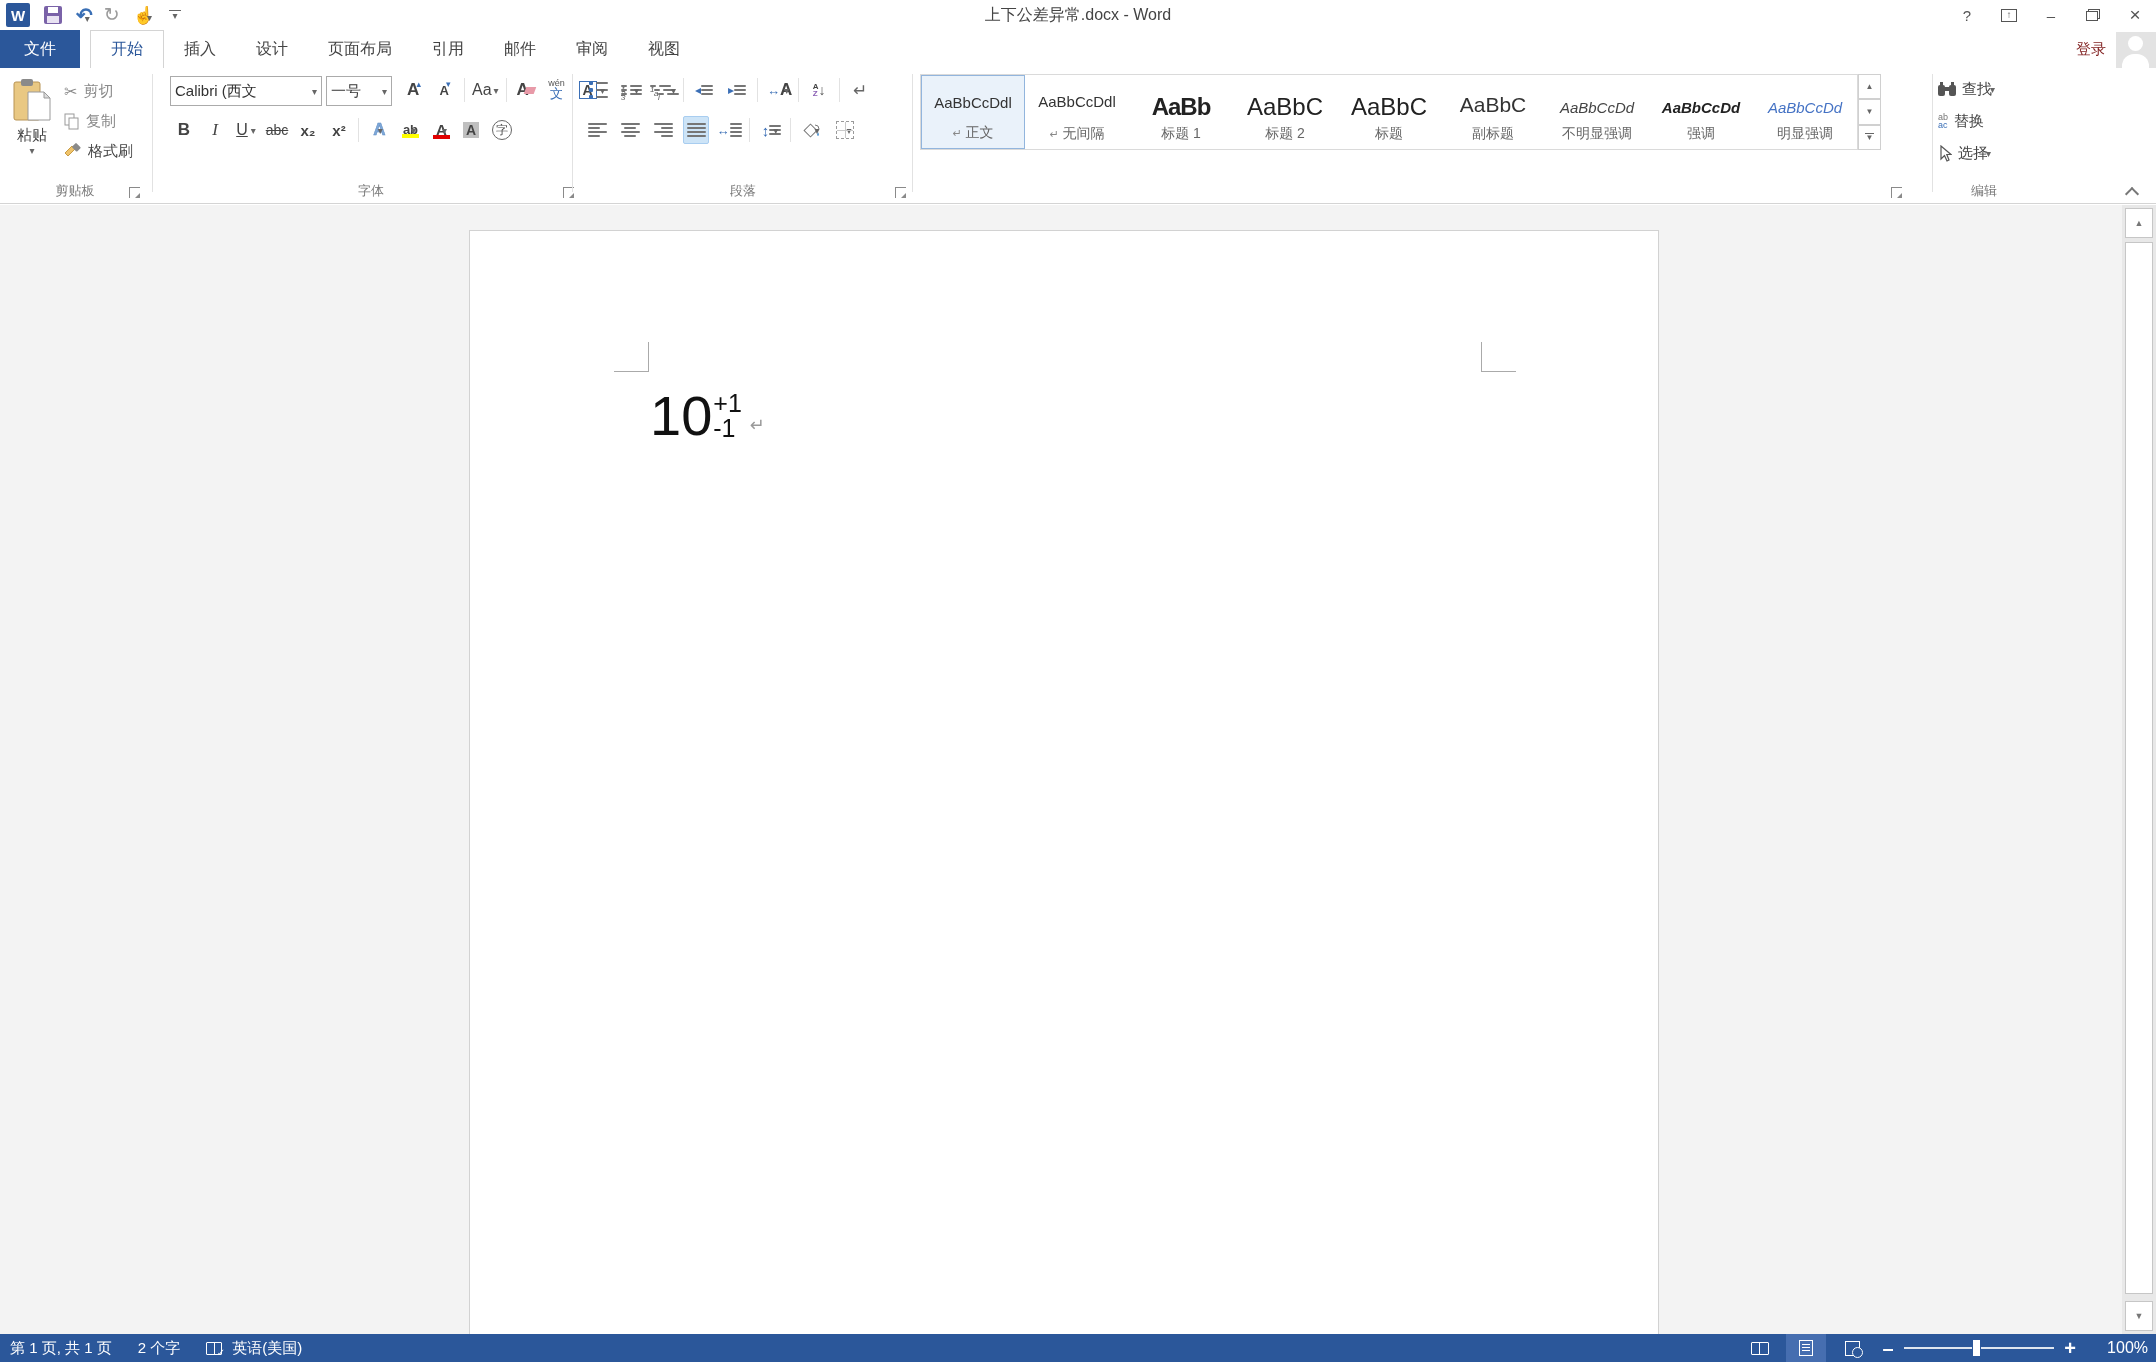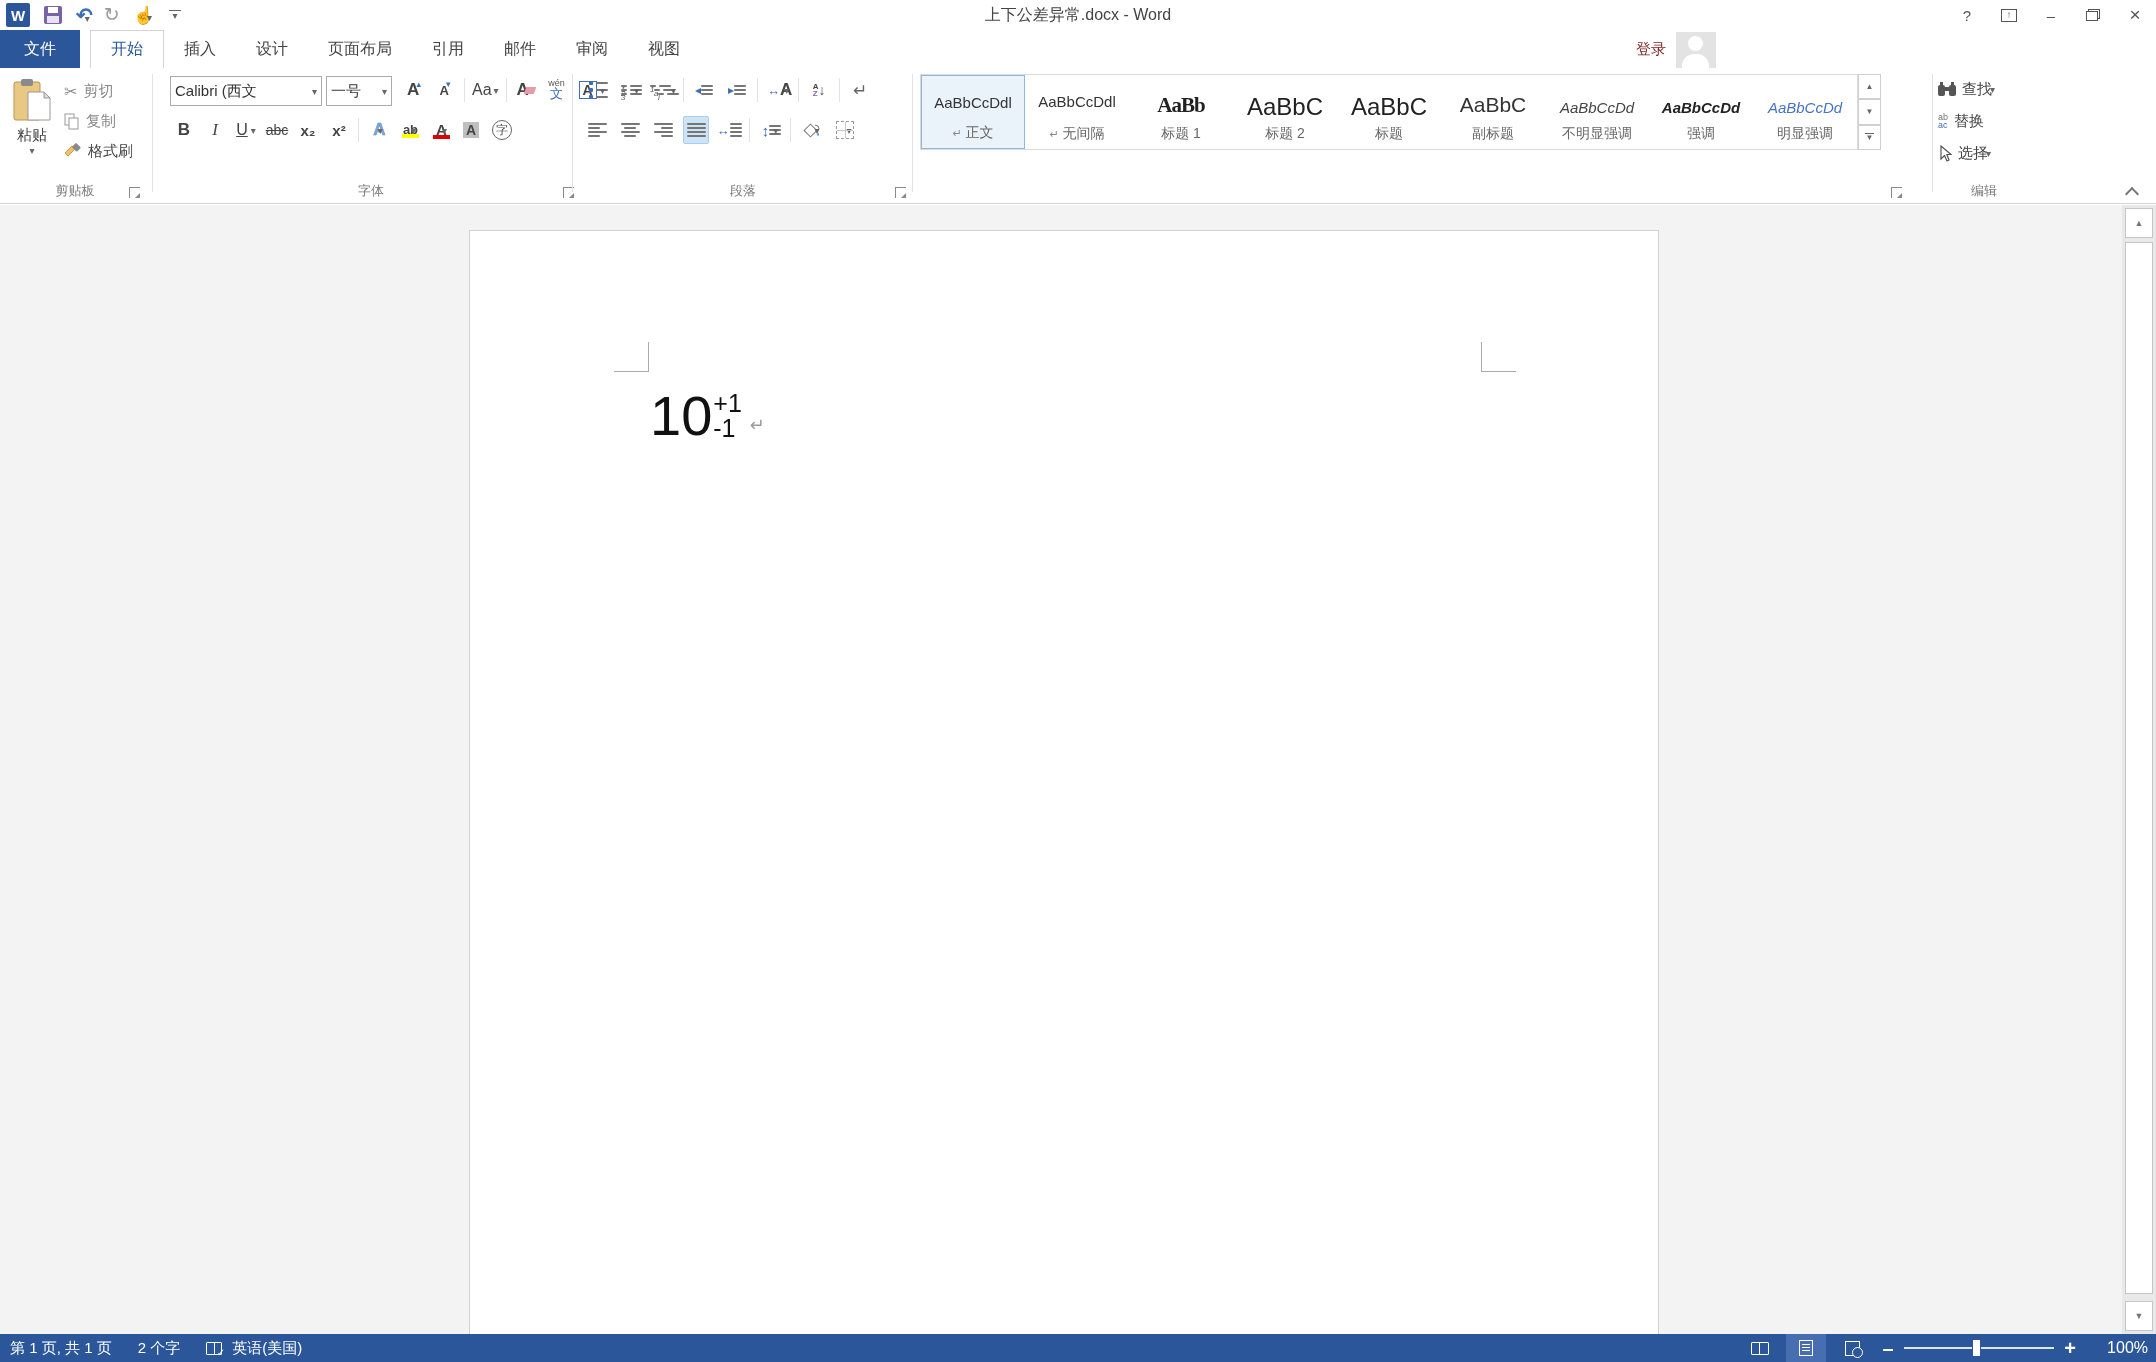--- a/index.html
+++ b/index.html
@@ -20,21 +20,21 @@
   .qat-more { display:inline-block; width:12px; text-align:center; color:#666; font-size:10px; border-top:1px solid #666; line-height:9px; }
   .title { position:absolute; top:5px; left:0; width:100%; text-align:center; font-size:16px; color:#444; }
   .winctl { position:absolute; right:4px; top:0; display:flex; align-items:center; height:30px; gap:8px; color:#555; }
   .wbtn { width:34px; height:26px; display:flex; align-items:center; justify-content:center; font-size:15px; }
   .rdo-box { width:16px; height:13px; border:1px solid #555; display:flex; align-items:flex-start; justify-content:center; font-size:10px; line-height:10px; }
   .restore { position:relative; width:14px; height:12px; }
   .restore:before { content:""; position:absolute; top:0; right:0; width:10px; height:8px; border:1px solid #555; background:#fff; }
   .restore:after { content:""; position:absolute; bottom:0; left:0; width:10px; height:8px; border:1px solid #555; background:#fff; }
 
   
-  .tabrow { position:absolute; top:30px; left:0; width:1716px; height:38px; background:#fff; }
+  .tabrow { position:absolute; top:30px; left:0; width:2156px; height:38px; background:#fff; }
   .tabs { display:flex; height:38px; align-items:stretch; }
   .tab { padding:0 20px; display:flex; align-items:center; font-size:16px; color:#444; cursor:default; }
   .tab.file { background:#2b579a; color:#fff; padding:0 24px; margin-right:10px; }
   .tab.sel { background:#fff; color:#2b579a; border:1px solid #d4d4d4; border-bottom:none; }
   .signin { position:absolute; right:50px; top:10px; font-size:15px; color:#7f1d1d; }
   .avatar { position:absolute; right:0; top:2px; width:40px; height:36px; background:#e3e3e3; }
   .avatar:before { content:""; position:absolute; top:4px; left:12px; width:15px; height:15px; border-radius:50%; background:#fff; }
   .avatar:after { content:""; position:absolute; bottom:0; left:6px; width:27px; height:14px; border-radius:12px 12px 0 0; background:#fff; }
 
   
@@ -83,21 +83,21 @@
   .blue { color:#3b6fb6; }
   .sortstk { font-size:8px; font-weight:bold; line-height:7px; }
   .sortstk .z { color:#8a5fb4; }
 
   
   .gallery { position:absolute; left:4px; top:6px; height:76px; display:flex; border:1px solid #dadada; background:#fff; }
   .stitem { width:104px; height:74px; position:relative; text-align:center; padding-top:18px; }
   .stitem.sel { border:1px solid #92b5dd; background:#eaf2fa; }
   .sname { position:absolute; bottom:6px; width:100%; font-size:14px; color:#666; }
   .samp0 { font-size:15px; color:#333; }
-  .samp-h1 { font-size:21px; font-weight:bold; color:#222; letter-spacing:-1px;font-family:Liberation Serif, serif; }
+  .samp-h1 { font-size:24px; font-weight:bold; color:#222; letter-spacing:-1px; }
   .samp-h2 { font-size:24px; color:#222; }
   .samp-t { font-size:24px; color:#222; }
   .samp-st { font-size:21px; color:#333; }
   .samp-i { font-size:15px; font-style:italic; color:#444; }
   .samp-ib { font-size:15px; font-style:italic; font-weight:bold; color:#222; }
   .samp-blue { font-size:15px; font-style:italic; color:#4472c4; }
   .gscroll { position:absolute; right:-24px; top:-1px; width:23px; height:76px; display:flex; flex-direction:column; }
   .gsbtn { flex:1; border:1px solid #d0d0d0; background:#fff; display:flex; align-items:center; justify-content:center; font-size:8px; color:#666; flex-direction:column; line-height:6px; }
   .gsbtn .mline { width:9px; border-top:1px solid #666; margin-bottom:1px; }
 

